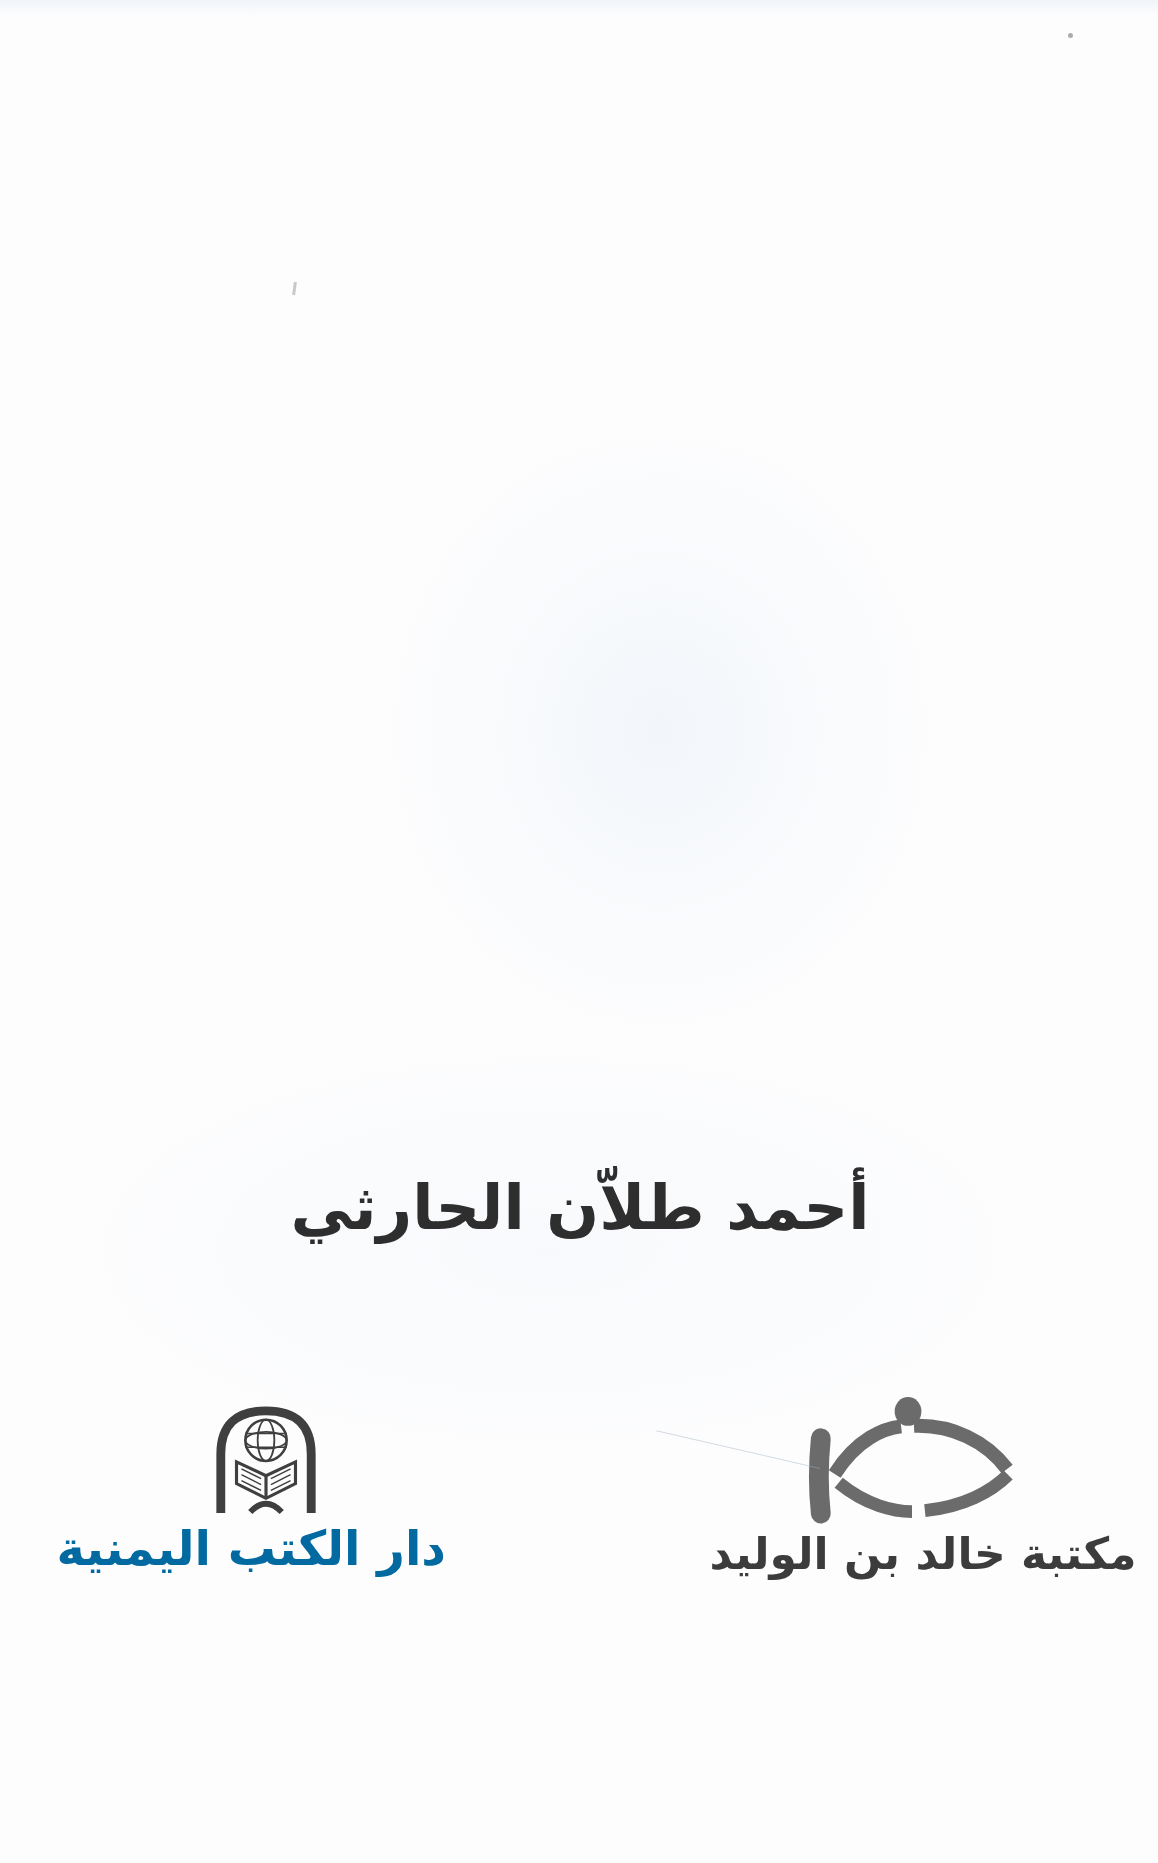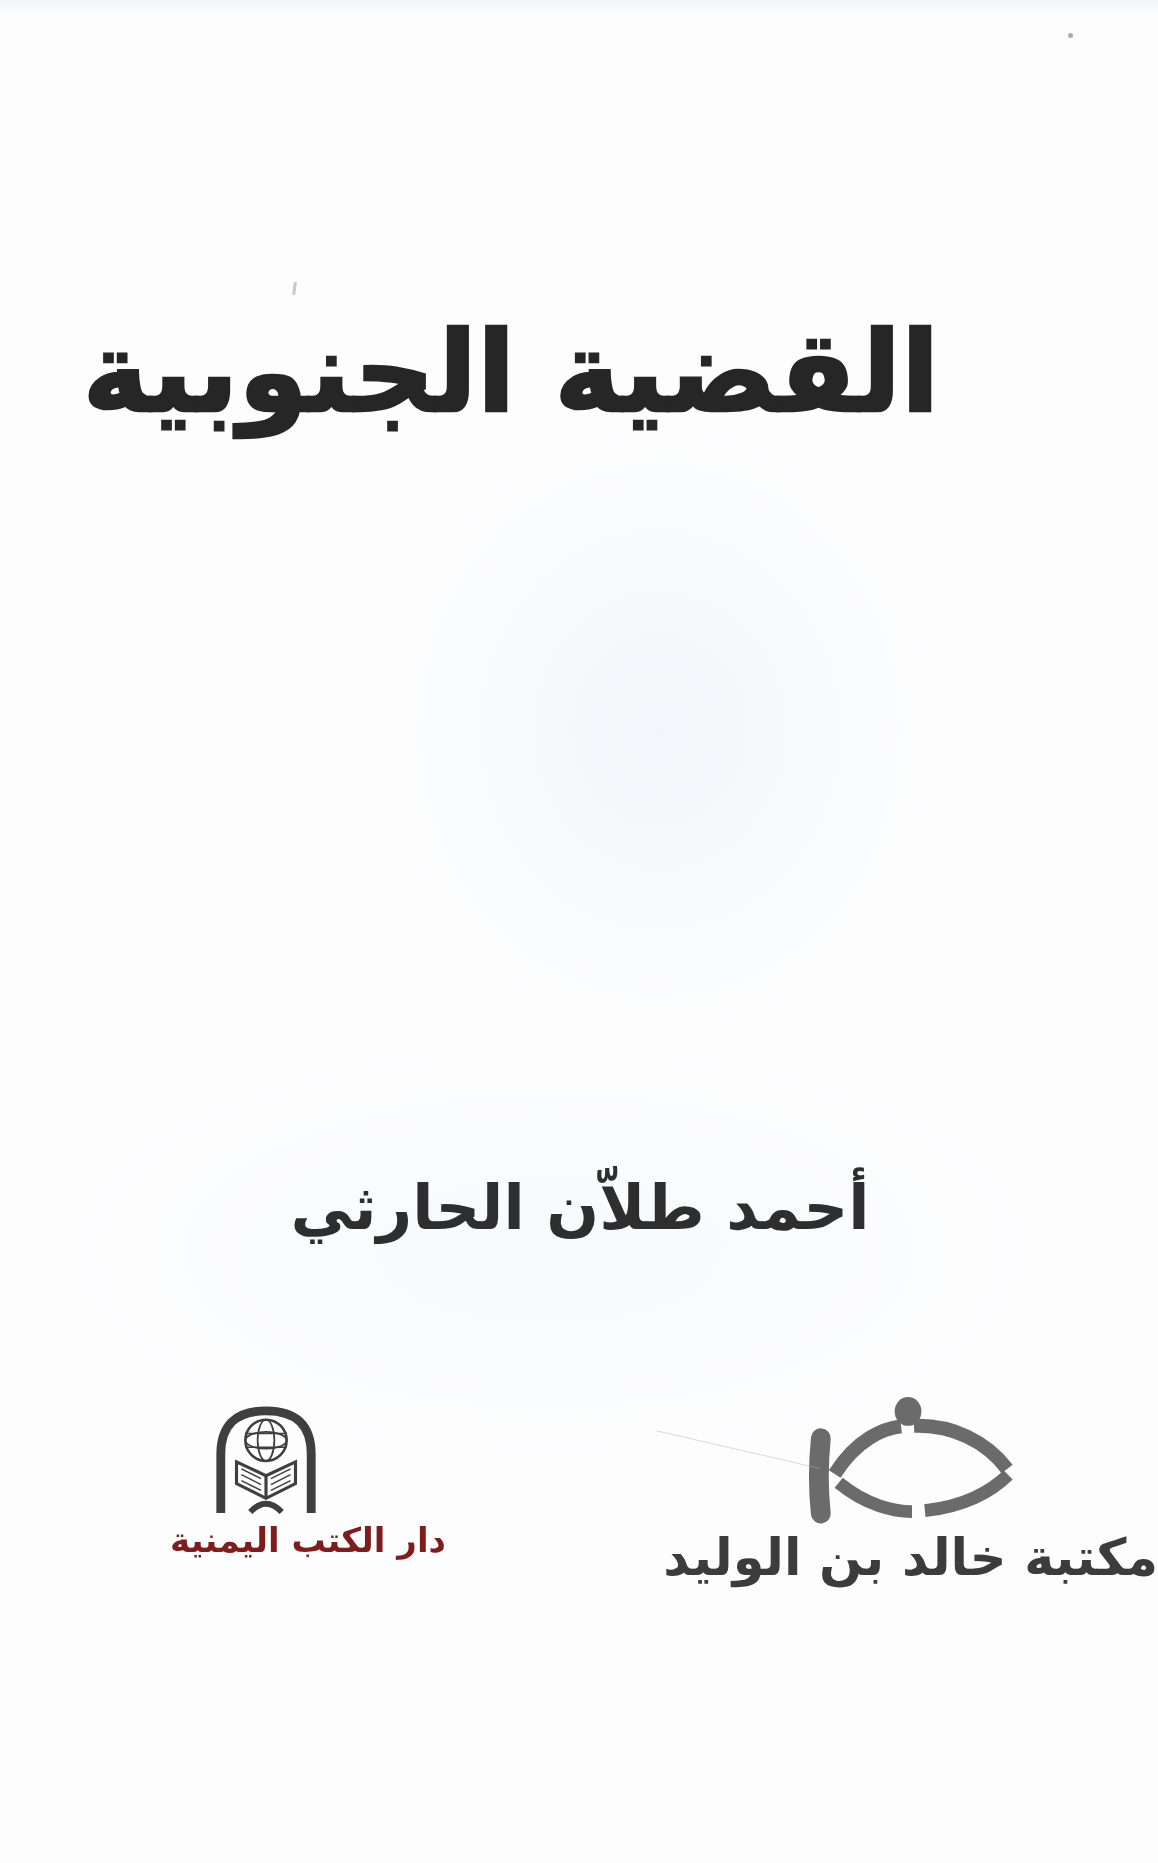--- a/index.html
+++ b/index.html
@@ -47,28 +47,28 @@
     position:absolute;top:1158px;left:0;width:1160px;
     text-align:center;direction:rtl;
     font-size:62px;font-weight:bold;color:#2e2e2e;
     line-height:1.6;
     white-space:nowrap;
   }
   .logo-left{position:absolute;left:207px;top:1401px;width:118px;height:114px;}
   .pub-left-name{
     position:absolute;left:78px;top:1520px;width:368px;
     text-align:right;direction:rtl;
-    font-size:34px;font-weight:bold;color:#7f1d1d;
+    font-size:48px;font-weight:bold;color:#0369a1;
     white-space:nowrap;
   }
   .logo-right{position:absolute;left:803px;top:1390px;width:218px;height:150px;}
   .pub-right-name{
     position:absolute;left:688px;top:1528px;width:470px;
     text-align:center;direction:rtl;
-    font-size:51px;font-weight:bold;color:#3c3c3c;
+    font-size:44px;font-weight:bold;color:#3c3c3c;
     white-space:nowrap;
   }
   .artifact-dot{
     position:absolute;left:1068px;top:33px;width:5px;height:5px;
     border-radius:50%;background:#777;opacity:.6;
   }
   .artifact-tick{
     position:absolute;left:293px;top:282px;width:3px;height:13px;
     background:#8a8a8a;opacity:.45;transform:rotate(8deg);
   }
@@ -83,21 +83,20 @@
 
 <div class="page">
 
   <div class="tint-top"></div>
   <div class="tint-mid"></div>
   <div class="tint-low"></div>
 
   <div class="artifact-tick"></div>
   <div class="artifact-dot"></div>
 
-  <div class="book-title">القضية الجنوبية</div>
 
 
   <div class="book-author">أحمد طلاّن الحارثي</div>
 
   <svg class="logo-left" viewBox="0 0 120 116" xmlns="http://www.w3.org/2000/svg">
     <g fill="none" stroke="#3f3f3f">
 
       <path d="M14,114 L14,54 Q14,10 60,10 Q106,10 106,54 L106,114" stroke-width="9"></path>
 
       <path d="M44,113 Q60,96 76,113" stroke-width="6"></path>

